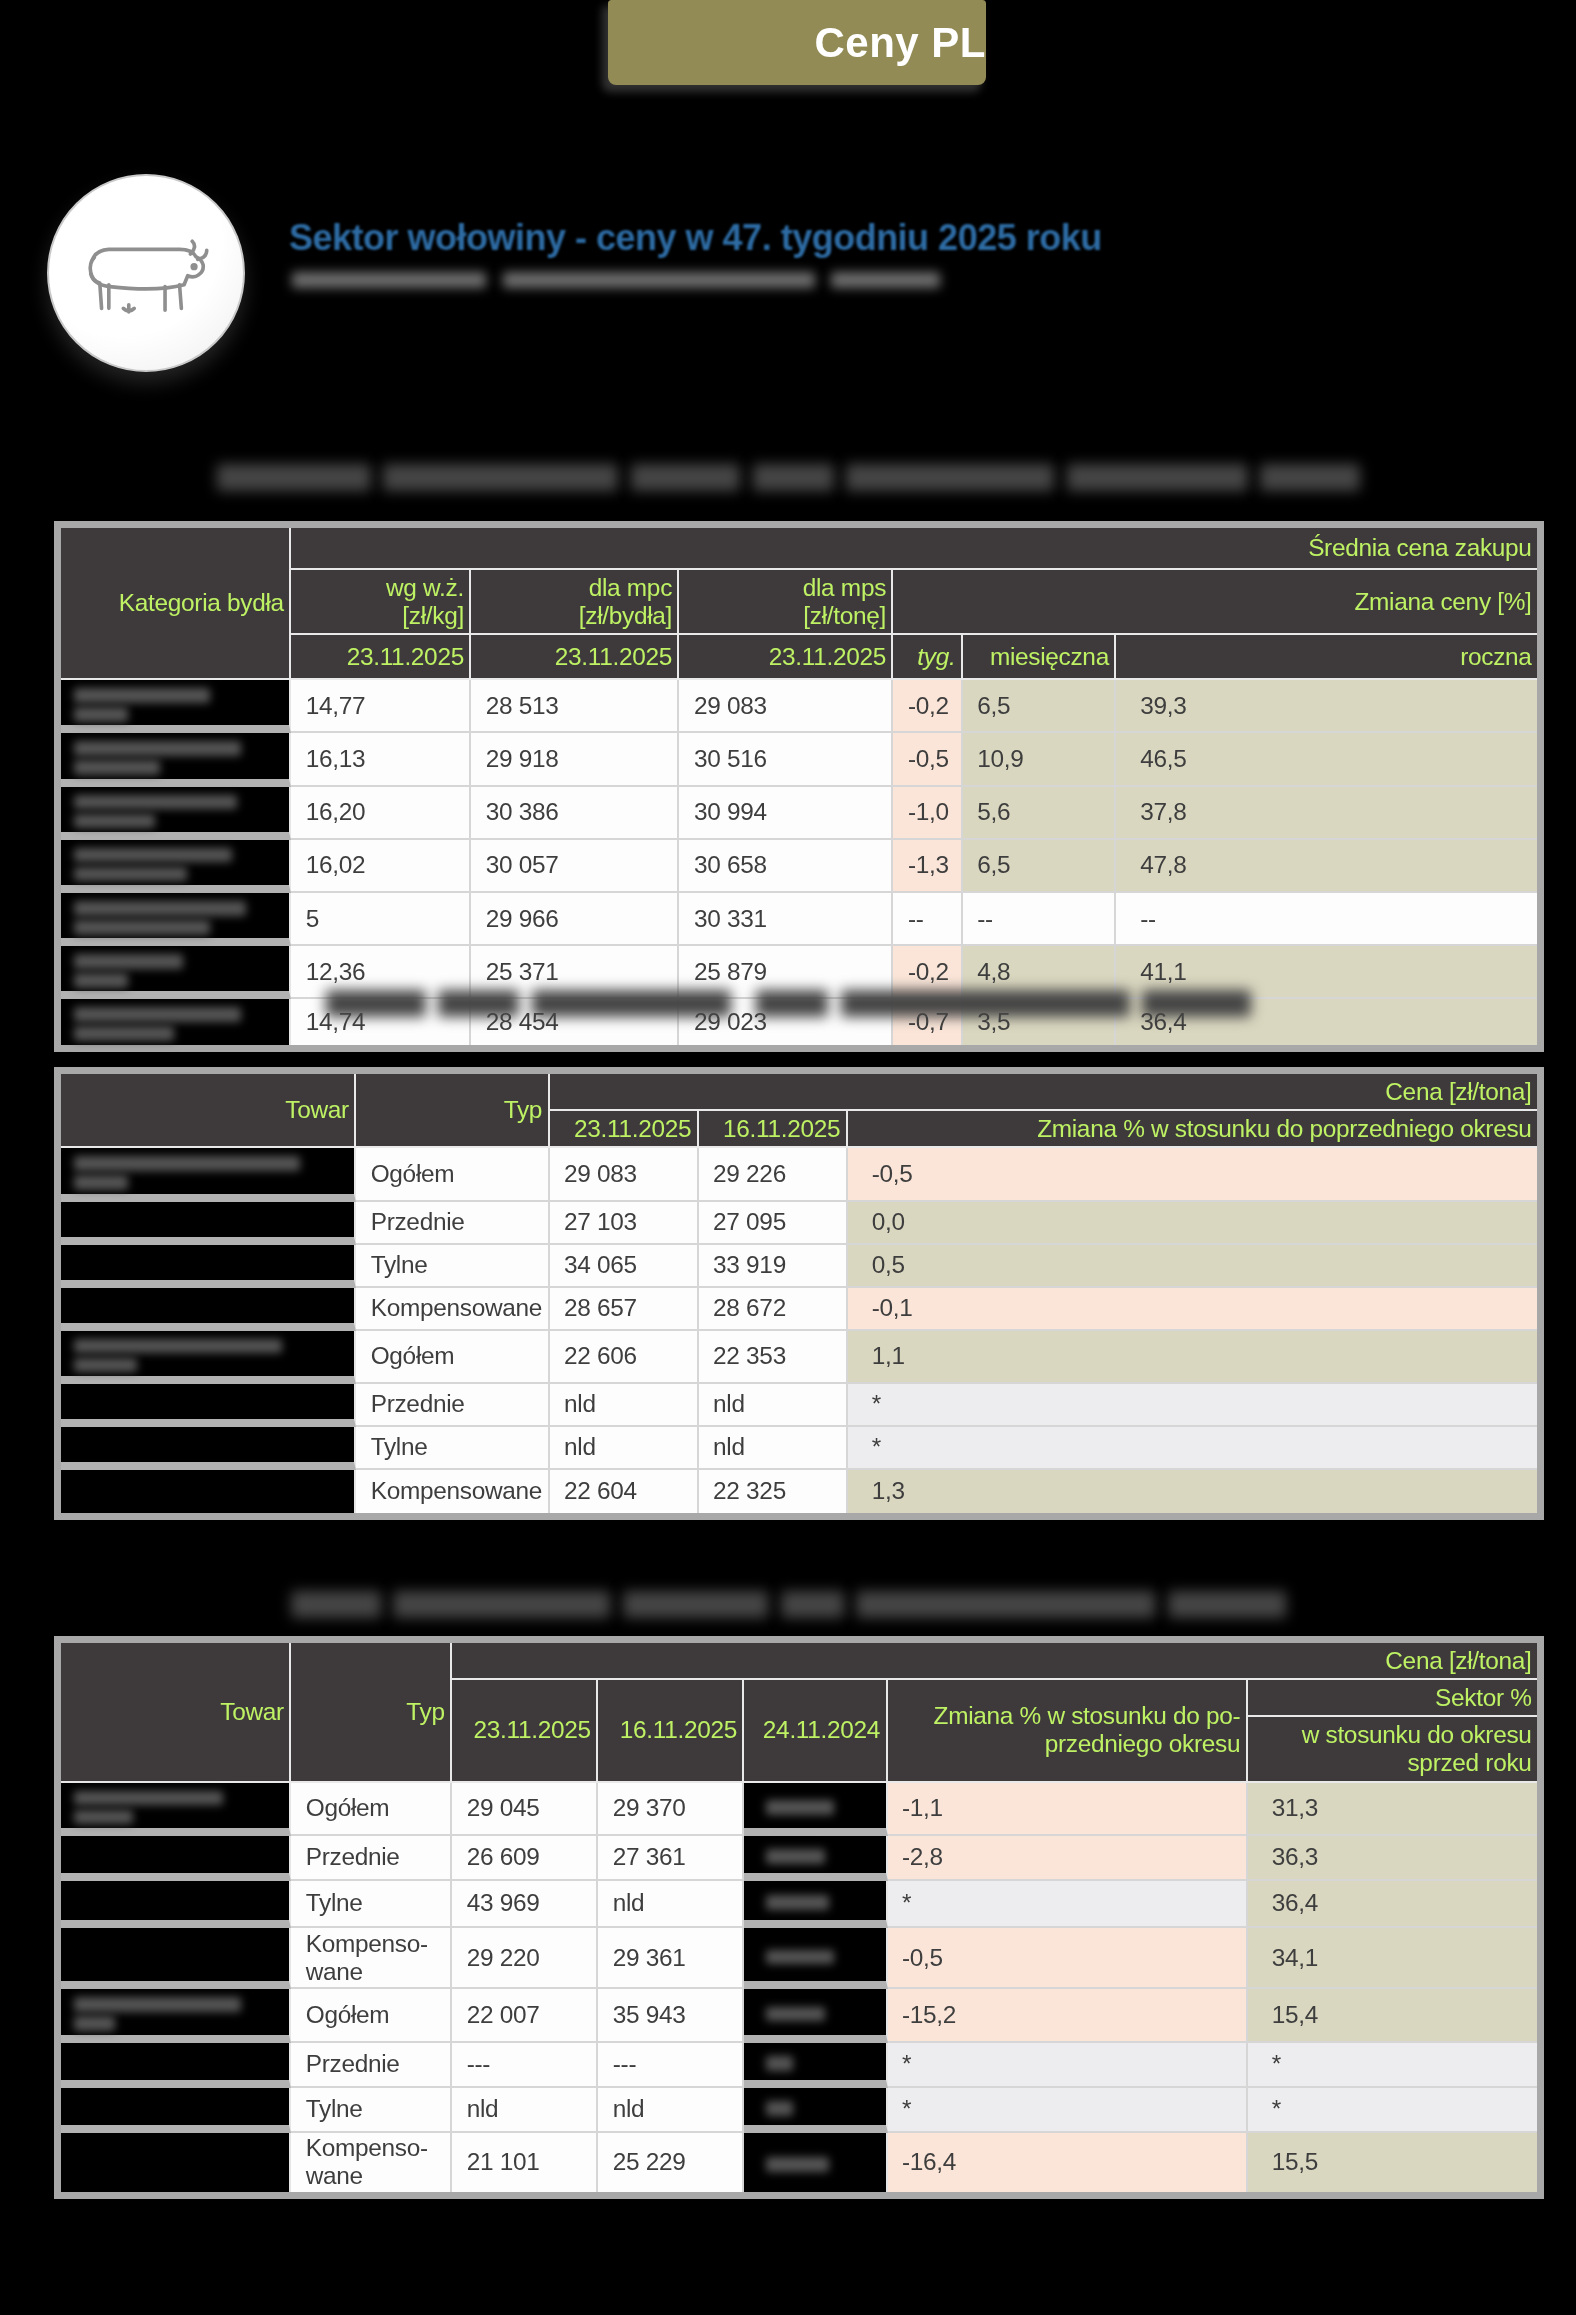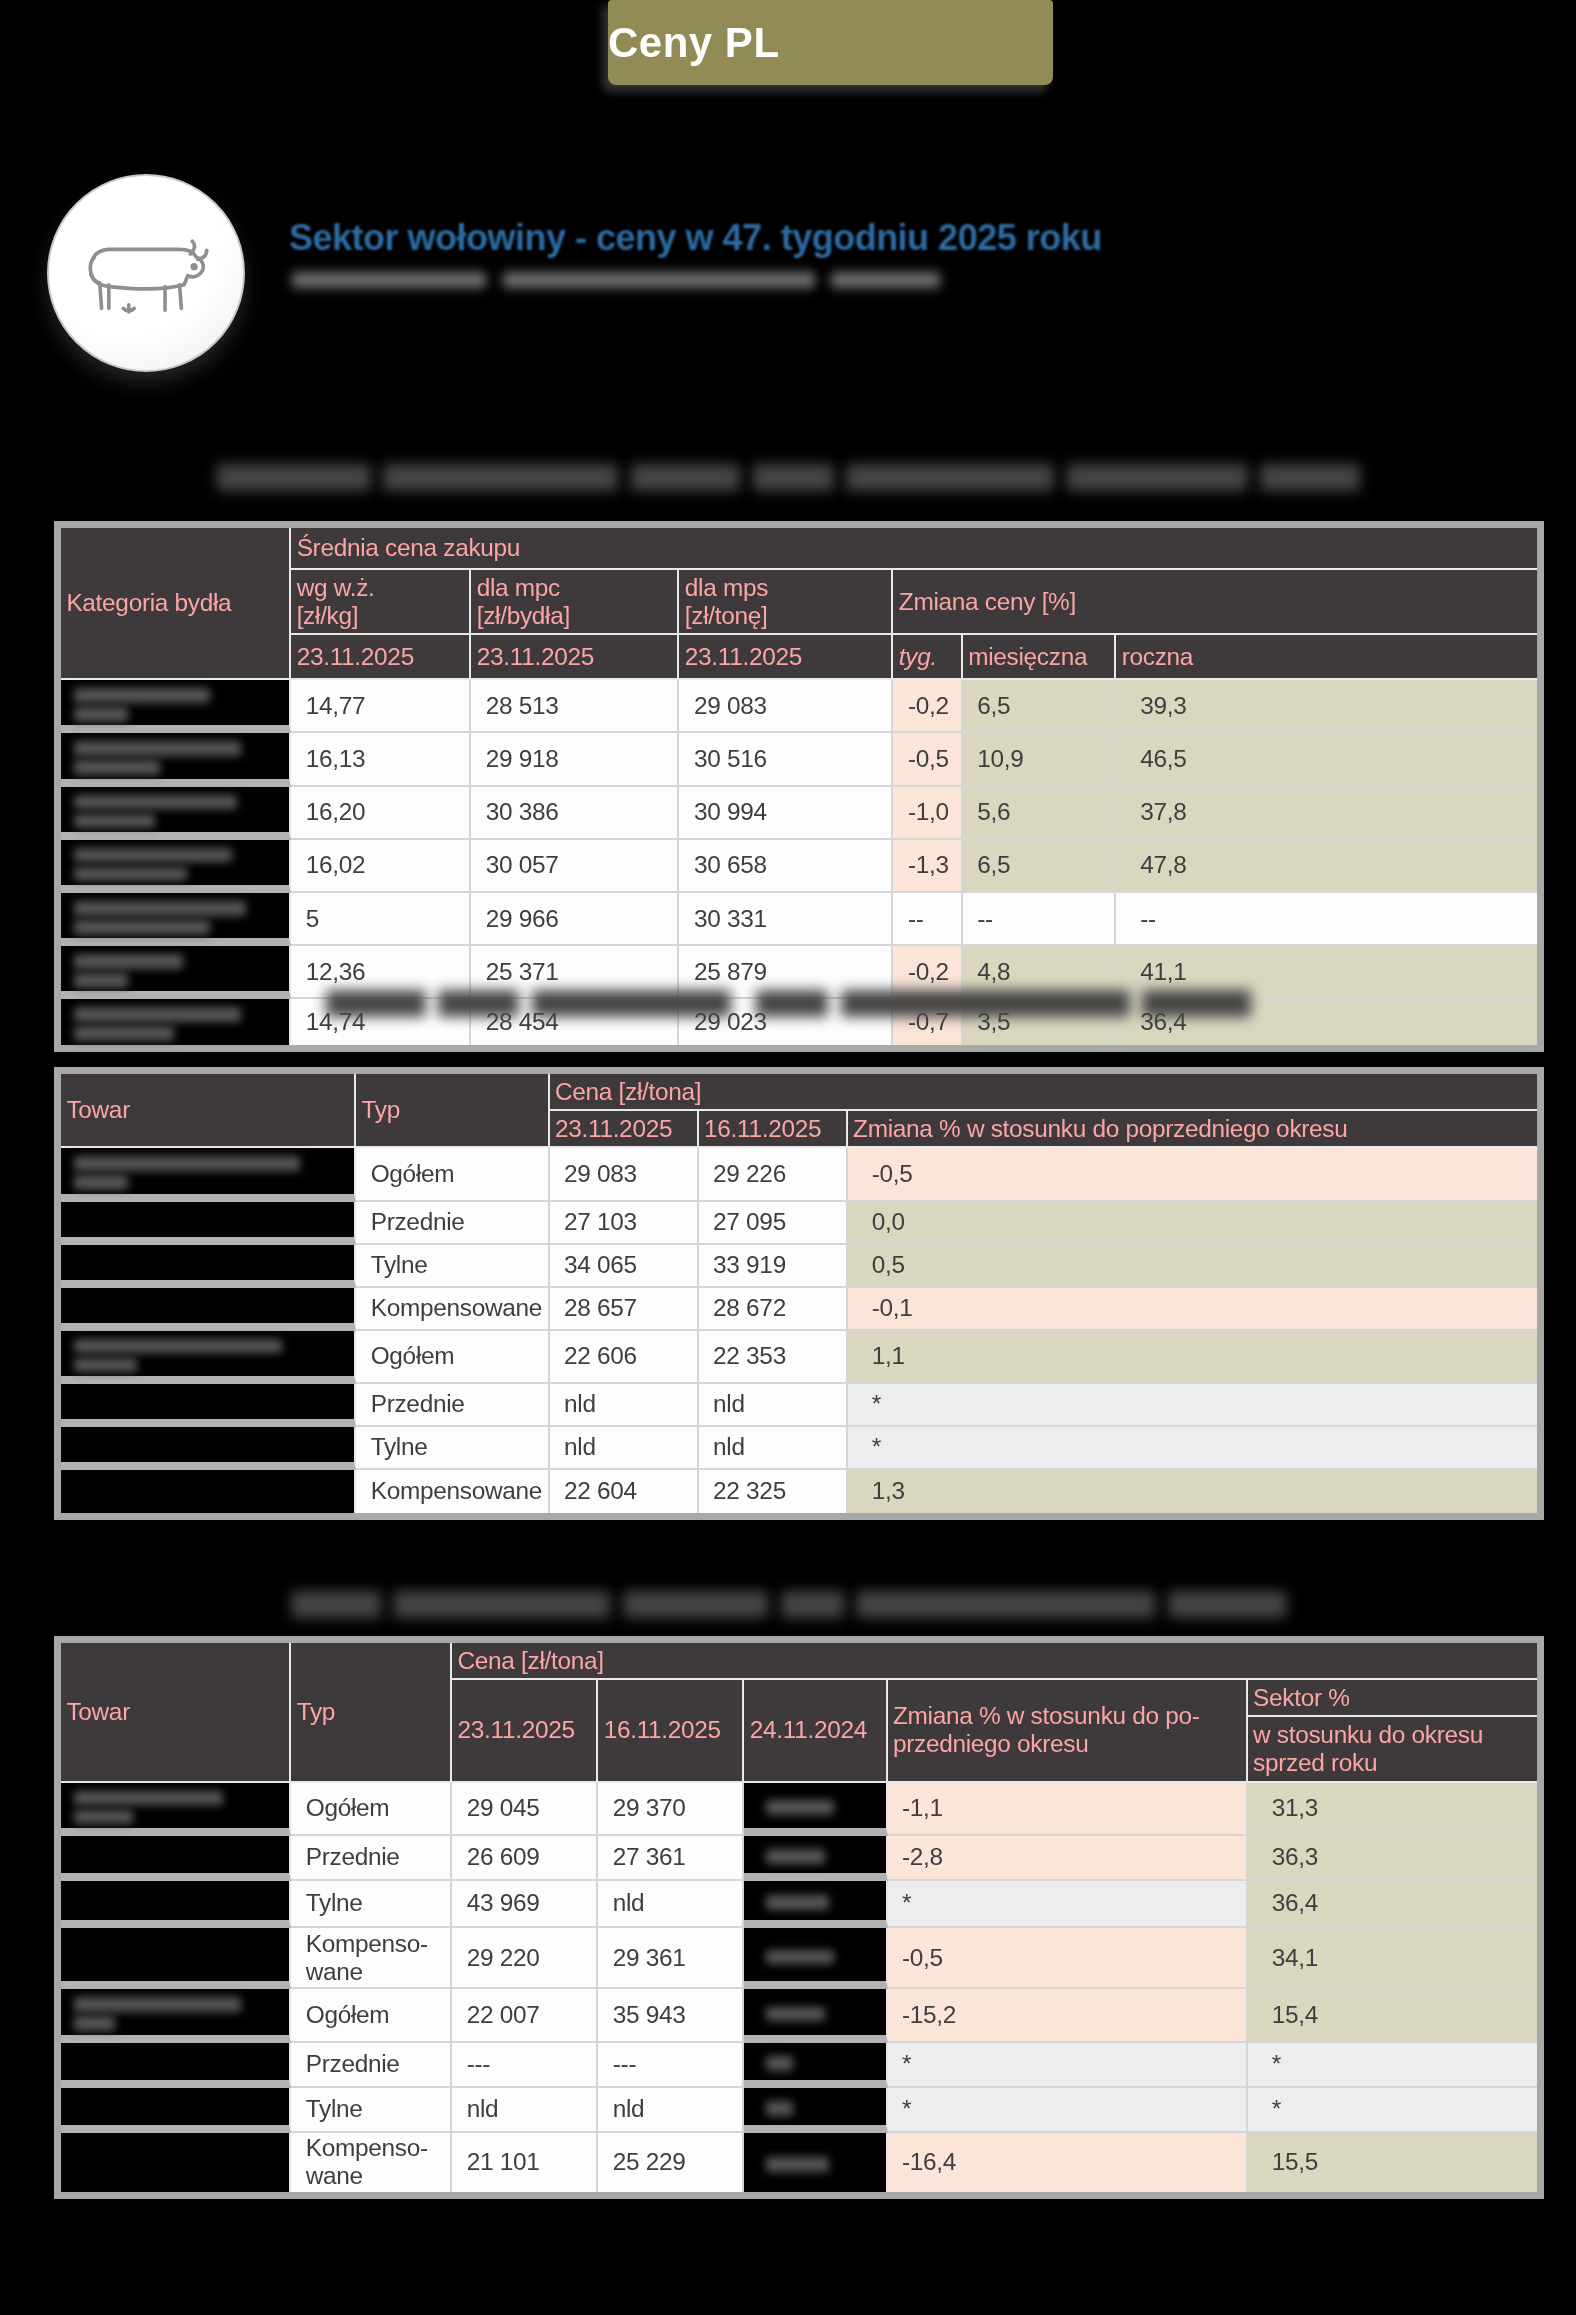--- a/index.html
+++ b/index.html
@@ -1,23 +1,23 @@
 <!DOCTYPE html>
 <html style="font-size:14.5px"><head>
 <meta charset="utf-8">
 <style>
   html,body{margin:0;padding:0;background:#000;}
   body{width:1577px;height:2316px;position:relative;overflow:hidden;
        font-family:"Liberation Sans",sans-serif;-webkit-font-smoothing:antialiased;}
 
   
-  .badge{position:absolute;left:608px;top:0;width:445px;height:85px;
+  .badge{position:absolute;left:608px;top:0;width:378px;height:85px;
          background:#938b55;border-radius:3.6px 3.6px 8.1px 8.1px;
          box-shadow:-5.4px 6.3px 9px rgba(110,110,110,.45);
-         display:flex;align-items:center;justify-content:flex-start;}
+         display:flex;align-items:center;justify-content:flex-end;}
   .badge span{color:#fff;font-size:42px;font-weight:bold;letter-spacing:0.5px;
               filter:blur(0.4px);}
 
   
   .cow-circle{position:absolute;left:47px;top:174px;width:194px;height:194px;
               border-radius:50%;
               background:radial-gradient(circle at 38% 32%,#ffffff 55%,#ececec 100%);
               border:2.7px solid #c9c9c9;
               box-shadow:0 11px 20px rgba(90,90,90,.4);
               display:flex;align-items:center;justify-content:center;}
@@ -32,22 +32,22 @@
   .sm{display:inline-block;height:15.4px;background:#6e6e6e;border-radius:2.7px;
       filter:blur(5.4px);margin-right:12.7px;vertical-align:middle;}
   .heading-smear{position:absolute;left:50%;transform:translateX(-50%);
                  white-space:nowrap;height:38px;display:flex;align-items:center;}
   .heading-smear .sm{background:#454545;height:27px;filter:blur(6.3px);margin:0 6.3px;}
 
   
   .tblwrap{position:absolute;left:54px;width:1476px;border:7.2px solid #a8a8a8;
            background:#a8a8a8;}
   table{width:100%;border-collapse:separate;border-spacing:0;table-layout:fixed;}
-  th{background:#3e3a3b;color:#fca5a5;font-weight:normal;font-size:24.4px;
-     text-align:left;vertical-align:middle;white-space:pre-line;
+  th{background:#3e3a3b;color:#bef264;font-weight:normal;font-size:24.4px;
+     text-align:right;vertical-align:middle;white-space:pre-line;
      border-right:2.7px solid #e9e9e9;border-bottom:2.7px solid #e9e9e9;
      padding:3.6px 5.4px;letter-spacing:-0.3px;}
   th:last-child{border-right:none;}
   td{font-size:24.4px;color:#3e3e3e;background:#fdfdfd;vertical-align:middle;
      text-align:left;padding:1.8px 7.2px 1.8px 14.5px;letter-spacing:-0.3px;
      border-right:2.7px solid #d6d6d6;border-bottom:2.7px solid #d6d6d6;
      white-space:pre-line;}
   td:last-child{border-right:none;padding-left:24px;}
   td.red{background:#000;border-right:2.7px solid #e6e6e6;
          border-bottom:8.1px solid #b2b2b2;padding:3.6px 5.4px;}

